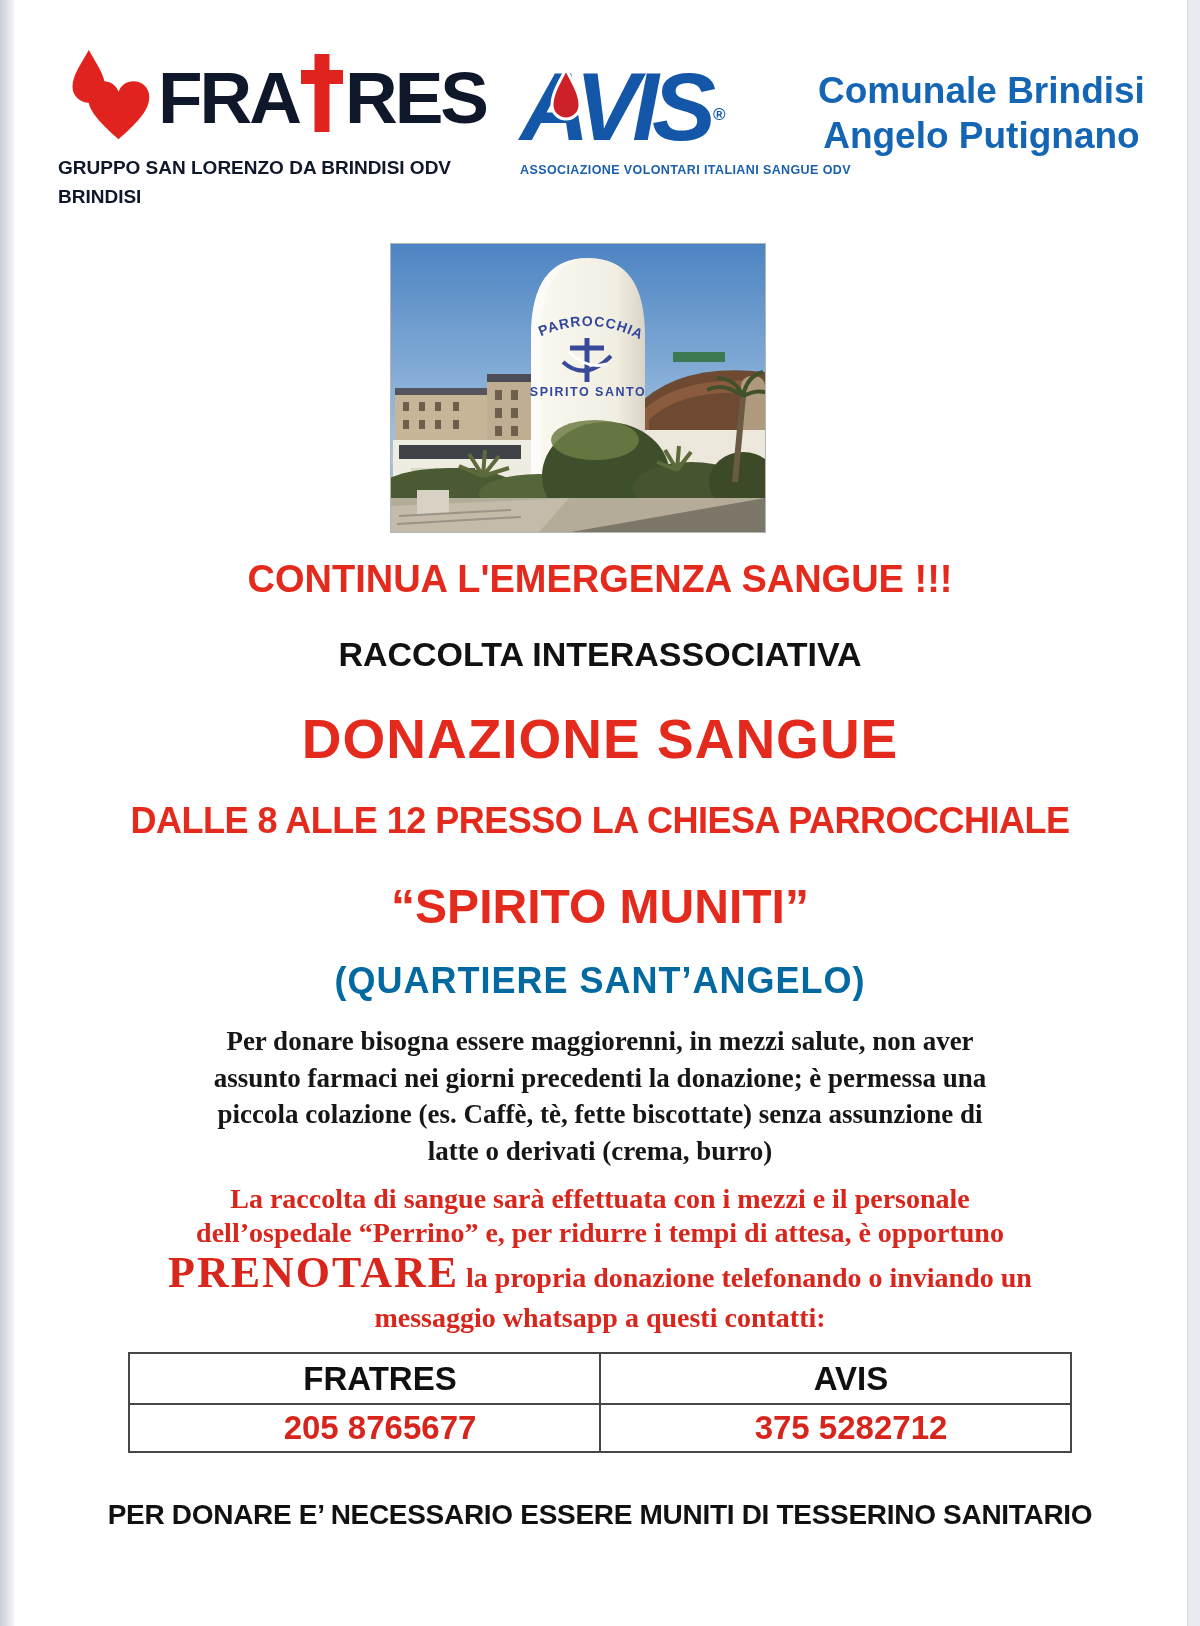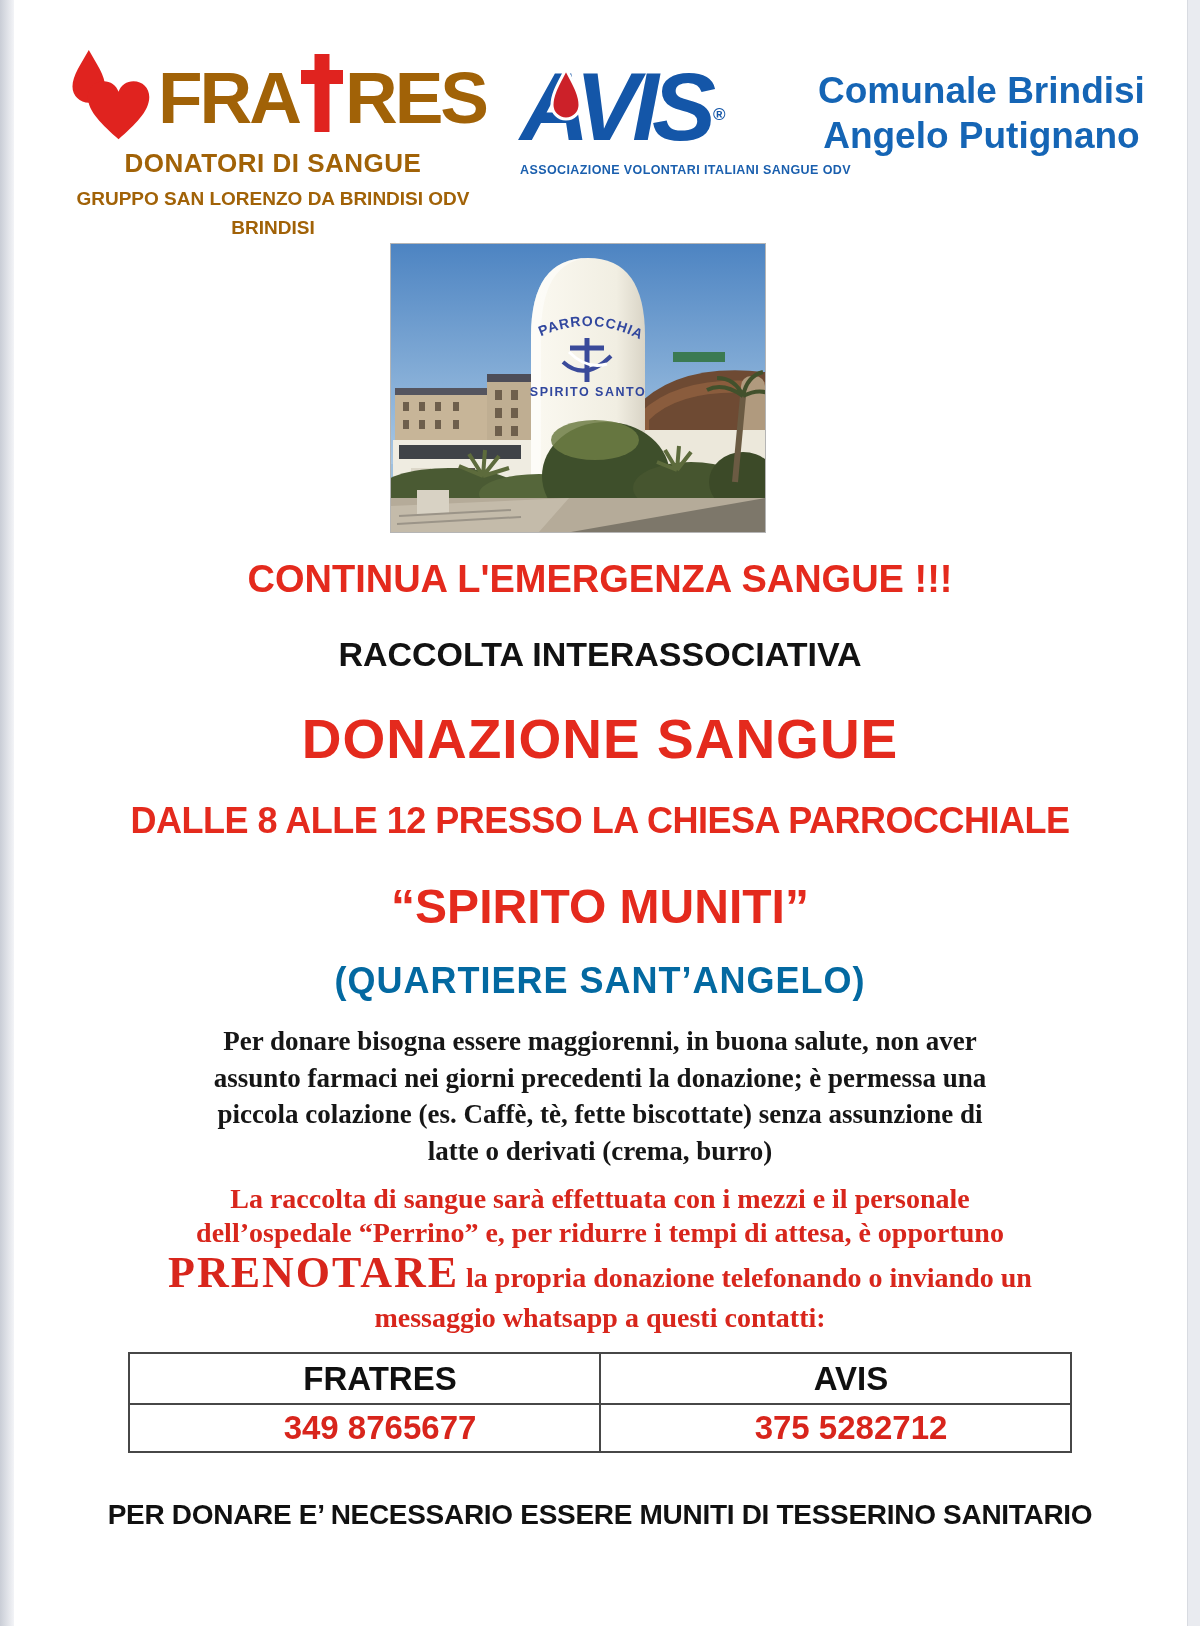--- a/index.html
+++ b/index.html
@@ -11,21 +11,21 @@
   .edge-left {
     position:absolute; left:0; top:0; bottom:0; width:14px;
     background:linear-gradient(to right,#c9cdd6,#f3f4f7);
   }
   .edge-right {
     position:absolute; right:0; top:0; bottom:0; width:12px;
     background:#e9ebf0; border-left:1px solid #d8dbe1;
   }
 
   
-  .fratres { position:absolute; left:58px; top:50px; width:430px; text-align:center; color:#a16207; }
+  .fratres { position:absolute; left:58px; top:50px; width:430px; color:#0f172a; }
   .fratres-top { display:flex; justify-content:center; align-items:flex-start; height:98px; }
   .fratres-mark { flex:0 0 auto; margin-right:2px; }
   .fratres-word {
     font-size:73px; font-weight:bold; letter-spacing:-3px; line-height:96px;
     white-space:nowrap;
   }
   .fratres-cross {
     display:inline-block; position:relative; width:42px; height:78px;
     vertical-align:-9px; margin:0 2px;
   }
@@ -111,21 +111,20 @@
   <div class="fratres">
     <div class="fratres-top">
       <span class="fratres-mark">
         <svg width="96" height="96" viewBox="0 0 100 100" aria-hidden="true">
           <path d="M30 0 C22 14 13 27 13 38 a17 17 0 0 0 34 0 C47 27 38 14 30 0 Z" fill="#e0231f"></path>
           <path d="M61 93 C44 78 29 64 29 49 C29 39.5 36 32.5 45.5 32.5 C52.5 32.5 58.5 36.5 61 43.5 C63.5 36.5 69.5 32.5 76.5 32.5 C86 32.5 93 39.5 93 49 C93 64 78 78 61 93 Z" fill="#e0231f"></path>
         </svg>
       </span>
       <span class="fratres-word"><span>FRA</span><span class="fratres-cross"></span><span>RES</span></span>
     </div>
-    <div class="fratres-sub">DONATORI DI SANGUE</div>
     <div class="fratres-group">GRUPPO SAN LORENZO DA BRINDISI ODV</div>
     <div class="fratres-city">BRINDISI</div>
   </div>
 
   <div class="avis">
     <div class="avis-row">
       <span class="avis-word"><span>AVIS</span><span class="avis-reg">®</span></span>
       <span class="avis-drop">
         <svg width="38" height="62" viewBox="0 0 38 62" aria-hidden="true">
           <path d="M19 1 C13 13 5 25 5 37 a14 14 0 0 0 28 0 C33 25 25 13 19 1 Z" fill="#cc2129" stroke="#ffffff" stroke-width="3"></path>
@@ -228,41 +227,41 @@
 
   <div class="content">
     <div class="h-emergency">CONTINUA L'EMERGENZA SANGUE !!!</div>
     <div class="h-raccolta">RACCOLTA INTERASSOCIATIVA</div>
     <div class="h-donazione">DONAZIONE SANGUE</div>
     <div class="h-dalle">DALLE 8 ALLE 12 PRESSO LA CHIESA PARROCCHIALE</div>
     <div class="h-spirito">“SPIRITO MUNITI”</div>
     <div class="h-quartiere">(QUARTIERE SANT’ANGELO)</div>
 
     <div class="requirements">
-      <div>Per donare bisogna essere maggiorenni, in buona salute, non aver</div>
+      <div>Per donare bisogna essere maggiorenni, in mezzi salute, non aver</div>
       <div>assunto farmaci nei giorni precedenti la donazione; è permessa una</div>
       <div>piccola colazione (es. Caffè, tè, fette biscottate) senza assunzione di</div>
       <div>latte o derivati (crema, burro)</div>
     </div>
 
     <div class="booking">
       <div>La raccolta di sangue sarà effettuata con i mezzi e il personale</div>
       <div>dell’ospedale “Perrino” e, per ridurre i tempi di attesa, è opportuno</div>
       <div class="line-big"><span class="prenotare">PRENOTARE</span> <span>la propria donazione telefonando o inviando un</span></div>
       <div>messaggio whatsapp a questi contatti:</div>
     </div>
 
     <table class="contacts">
       <tbody>
           <tr class="hdr">
         <td>FRATRES</td>
         <td>AVIS</td>
       </tr>
       <tr class="val">
-        <td>349 8765677</td>
+        <td>205 8765677</td>
         <td>375 5282712</td>
       </tr>
     </tbody>
       </table>
 
     <div class="footer-note">PER DONARE E’ NECESSARIO ESSERE MUNITI DI TESSERINO SANITARIO</div>
   </div>
 </div>
 
 </body></html>

